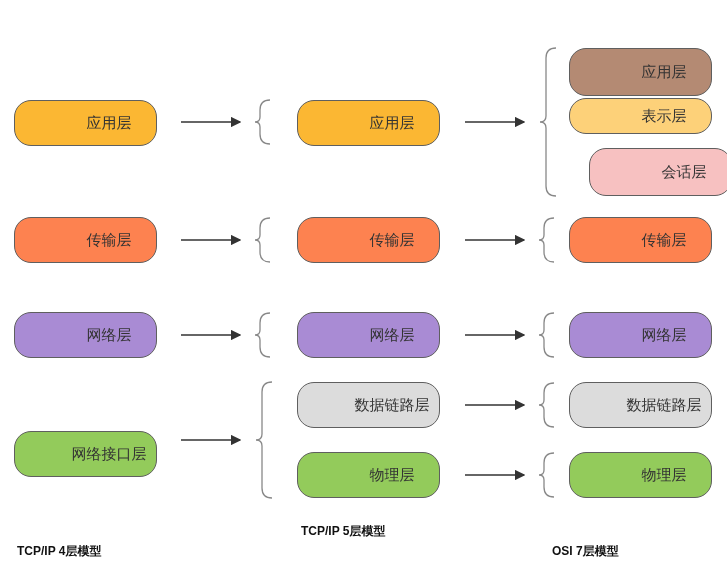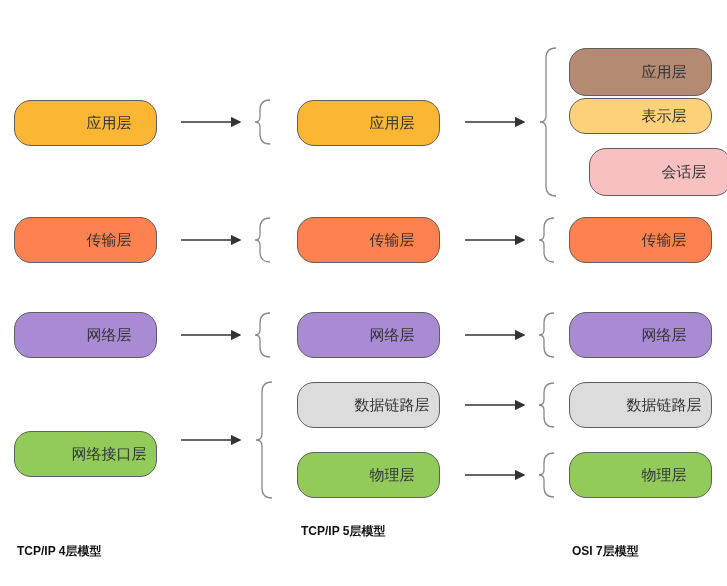--- a/index.html
+++ b/index.html
@@ -91,13 +91,13 @@
   </div>
 <div class="box" style="left:569px;top:382px;width:143px;height:46px;background:#dcdcdc;">
   <span>数据链路层</span>
   </div>
 <div class="box" style="left:569px;top:452px;width:143px;height:46px;background:#93cb5b;">
   <span>物理层</span>
   </div>
 
 <div class="caption" style="left:17px;top:543px;">TCP/IP 4层模型</div>
 <div class="caption" style="left:301px;top:523px;">TCP/IP 5层模型</div>
-<div class="caption" style="left:572px;top:543px;">OSI 7层模型</div>
+<div class="caption" style="left:552px;top:543px;">OSI 7层模型</div>
 
 </body></html>

